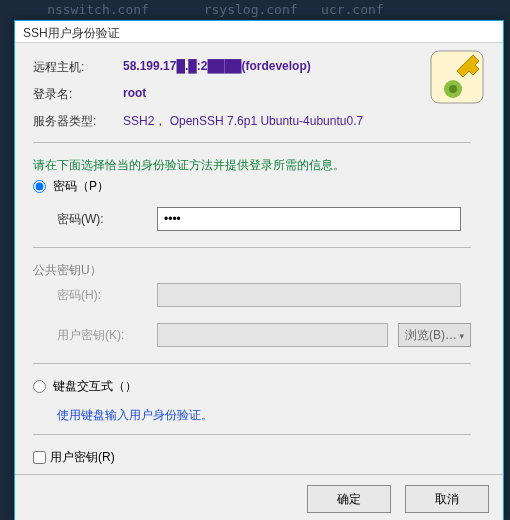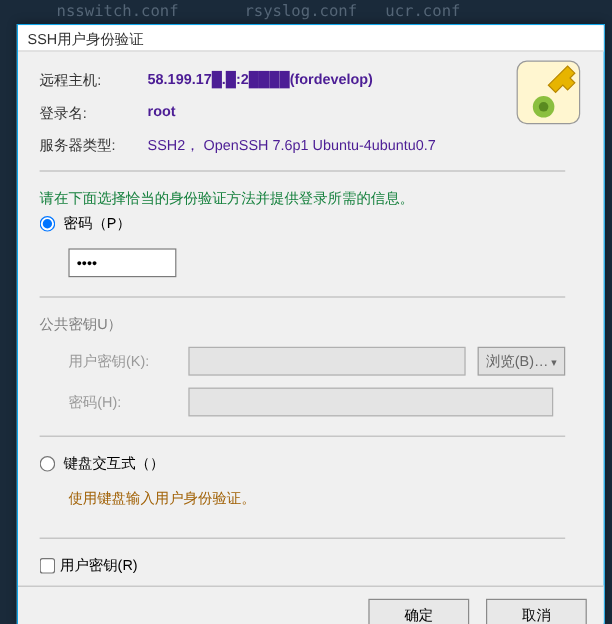--- a/index.html
+++ b/index.html
@@ -112,22 +112,22 @@
     background: #e1e1e1;
     border: 1px solid #a0a0a0;
     color: #666;
     font-size: 12px;
     cursor: pointer;
     padding: 0 6px;
   }
   .arrow-after::after { content: " ▾"; font-size: 9px; }
   .hint {
     margin-left: 24px;
-    color: #a16207;
-    margin-bottom: 24px;
+    color: #1d4ed8;
+    margin-bottom: 10px;
   }
   .remember-row {
     display: flex;
     align-items: center;
     gap: 4px;
     margin-top: 6px;
   }
   .button-bar {
     border-top: 1px solid #c0c0c0;
     padding: 10px 14px;
@@ -173,36 +173,37 @@
 
     <hr class="divider">
 
     <div class="instruction">请在下面选择恰当的身份验证方法并提供登录所需的信息。</div>
 
     <label class="radio-row">
       <input type="radio" name="auth" checked="" style="">
       <span>密码（P）</span>
     </label>
     <div class="field-row">
+      <span class="field-label">密码(W):</span>
       <input type="password" value="••••" style="">
       <span></span>
     </div>
 
     <hr class="divider">
 
     <div class="section-title disabled">公共密钥U）</div>
+    <div class="field-row" style="margin-top:-6px;">
+      <span class="field-label disabled">密码(H):</span>
+      <input type="password" class="disabled" disabled="" style="">
+      <span></span>
+    </div>
     <div class="field-row">
       <span class="field-label disabled">用户密钥(K):</span>
       <input type="text" class="disabled" disabled="" style="">
       <button class="browse-btn arrow-after" disabled="">浏览(B)…</button>
-    </div>
-    <div class="field-row" style="margin-top:-6px;">
-      <span class="field-label disabled">密码(H):</span>
-      <input type="password" class="disabled" disabled="" style="">
-      <span></span>
     </div>
 
     <hr class="divider">
 
     <label class="radio-row">
       <input type="radio" name="auth" style="">
       <span>键盘交互式（）</span>
     </label>
     <div class="hint">使用键盘输入用户身份验证。</div>
 

